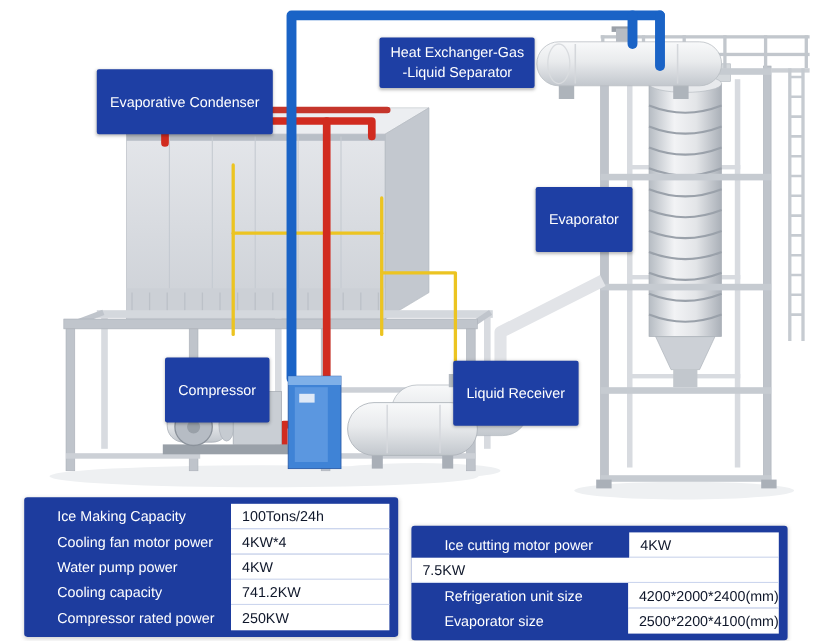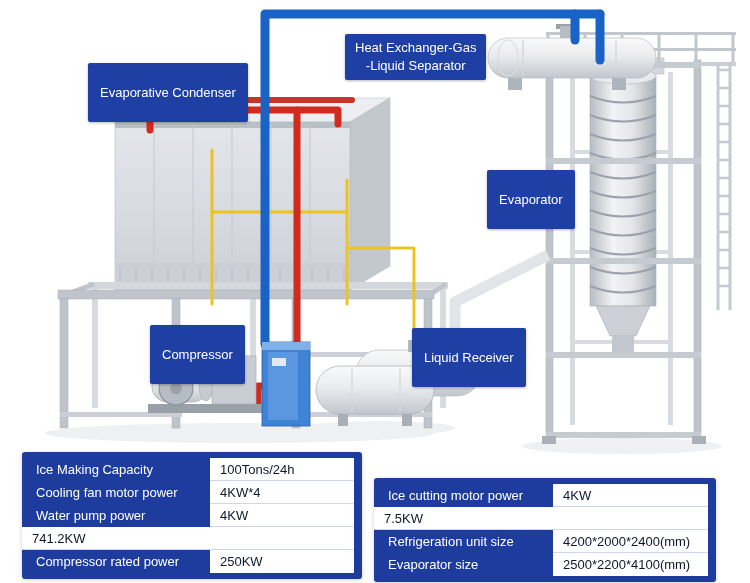--- a/index.html
+++ b/index.html
@@ -28,23 +28,23 @@
     position:absolute;
     background:var(--table-blue);
     border-radius:3px;
     padding:6px 8px 6px 0;
     box-shadow:0 1px 4px rgba(0,0,0,.18);
     z-index:6;
   }
   .spec-row{display:flex;align-items:stretch;height:23px;}
   .spec-label{
     width:188px;color:#ffffff;font-size:13px;
-    display:flex;align-items:center;padding-left:14px;white-space:nowrap;
-  }
-  .spec-right .spec-label{width:179px;}
+    display:flex;align-items:center;padding-left:30px;white-space:nowrap;
+  }
+  .spec-right .spec-label{width:198px;}
   .spec-value{
     flex:1;background:#ffffff;color:#0f172a;font-size:13px;
     display:flex;align-items:center;padding-left:10px;
     border-bottom:1px solid #ccd6ee;white-space:nowrap;
   }
   .spec-row:last-child .spec-value{border-bottom:none;}
   .spec-left{left:22px;top:452px;width:340px;}
   .spec-right{left:374px;top:478px;width:342px;}
 </style>
 </head>
@@ -219,20 +219,21 @@
     </div>
     <div class="spec-row">
       <div class="spec-label">Cooling fan motor power</div>
       <div class="spec-value">4KW*4</div>
     </div>
     <div class="spec-row">
       <div class="spec-label">Water pump power</div>
       <div class="spec-value">4KW</div>
     </div>
     <div class="spec-row">
+      <div class="spec-label">Cooling capacity</div>
       <div class="spec-value">741.2KW</div>
     </div>
     <div class="spec-row">
       <div class="spec-label">Compressor rated power</div>
       <div class="spec-value">250KW</div>
     </div>
   </div>
 
   <div class="spec-table spec-right">
     <div class="spec-row">

